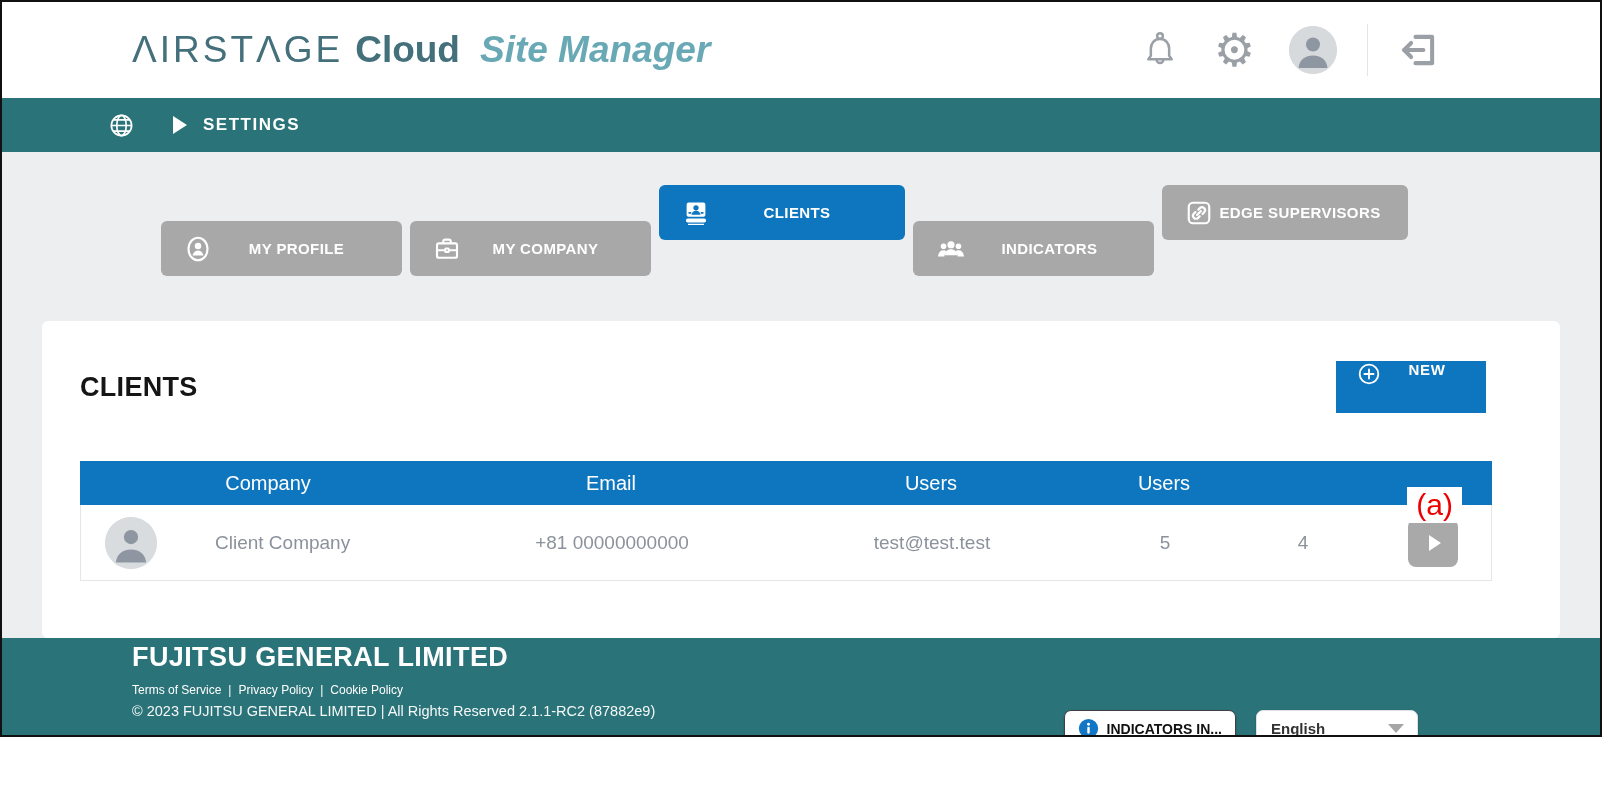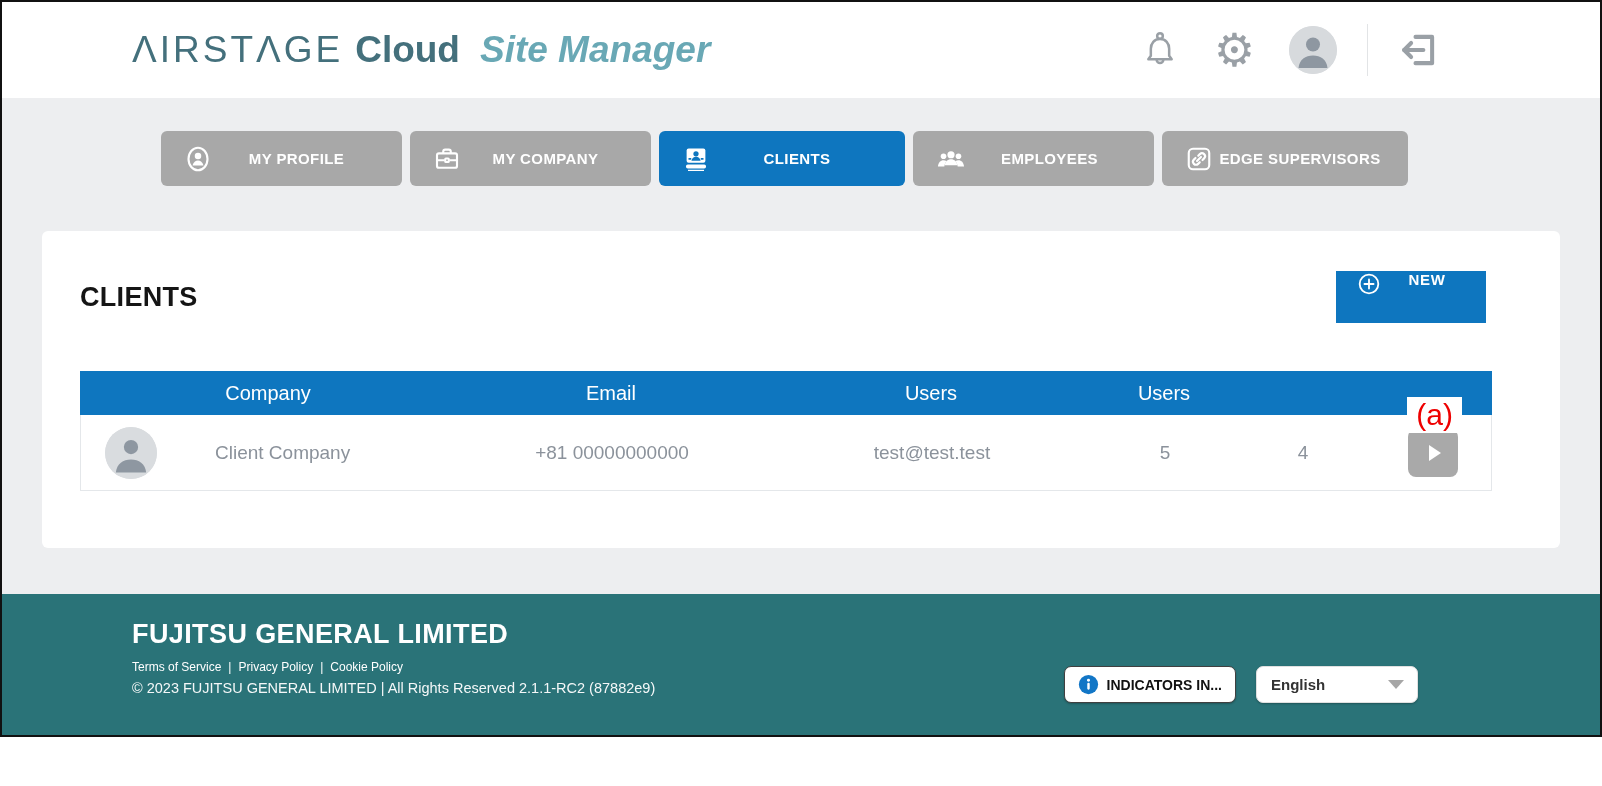--- a/index.html
+++ b/index.html
@@ -40,21 +40,21 @@
   .crumb-label { color:#fff; font-size:17px; font-weight:700; letter-spacing:1.5px; }
 
   
   .content { flex:1 1 auto; background:#edeef0; position:relative; }
 
   .tabs { display:flex; gap:8px; margin:33px 0 0 159px; }
   .tab {
     height:55px; border-radius:6px; background:#a8a8a8; color:#fff;
     display:flex; align-items:center; cursor:pointer; padding:0 10px 0 22px;
   }
-  .tab.w1 { width:241px; } .tab.w2 { width:246px; }
+  .tab.w1 { width:241px;margin-top:36px; } .tab.w2 { width:246px; }
   .tab.active { background:#0e76bf; }
   .tab .tab-ic { flex:0 0 auto; display:flex; }
   .tab .tab-label { flex:1 1 auto; text-align:center; font-size:15px; font-weight:700; letter-spacing:.4px; padding-right:12px; }
 
   .card {
     background:#fff; border-radius:6px; margin:45px 40px 0 40px; height:317px; position:relative;
   }
   .card-head { display:flex; justify-content:space-between; align-items:center; padding:40px 74px 0 38px; }
   .card-title { font-size:27px; font-weight:800; color:#151515; letter-spacing:.3px; }
   .new-btn {
@@ -86,21 +86,21 @@
   .row-btn .tri-r {
     width:0; height:0; border-top:8px solid transparent; border-bottom:8px solid transparent;
     border-left:12px solid #ffffff; margin-left:3px;
   }
   .annot {
     position:absolute; top:26px; right:30px; z-index:3;
     background:#ffffff; color:#ee0000; font-size:30px; line-height:36px; padding:0 9px;
   }
 
   
-  .footer { height:141px; background:#2a7378; flex:0 0 auto; position:relative; color:#fff; padding:25px 0 0 130px; }
+  .footer { height:141px; background:#2a7378; flex:0 0 auto; position:relative; color:#fff; padding:4px 0 0 130px; }
   .f-company { font-size:27px; font-weight:700; letter-spacing:.4px; }
   .f-links { margin-top:10px; font-size:12px; }
   .f-links a { color:#fff; text-decoration:none; cursor:pointer; }
   .f-sep { margin:0 7px; }
   .f-copy { margin-top:6px; font-size:14.5px; opacity:.95; }
   .f-right { position:absolute; right:182px; bottom:32px; display:flex; align-items:center; gap:20px; }
   .ind-btn {
     height:37px; border-radius:7px; background:#fff; border:1px solid #404040; cursor:pointer;
     display:flex; align-items:center; gap:8px; padding:0 13px;
     font-size:14px; font-weight:800; color:#111; box-shadow:0 1px 2px rgba(0,0,0,.25);
@@ -148,20 +148,31 @@
       <span class="ic">
         <svg width="42" height="42" viewBox="0 0 24 24" fill="none" stroke="#9aa0a6" stroke-width="2.3" stroke-linecap="round" stroke-linejoin="round">
           <path d="M10 4.5h9.5v15H10"></path>
           <path d="M14.5 12H3.5"></path>
           <path d="M7.5 8l-4 4 4 4"></path>
         </svg>
       </span>
     </div>
   </header>
 
+  <nav class="crumb">
+    <span style="display:flex;">
+      <svg width="27" height="27" viewBox="0 0 24 24" fill="none" stroke="#ffffff" stroke-width="1.5">
+        <circle cx="12" cy="12" r="9"></circle>
+        <ellipse cx="12" cy="12" rx="4.2" ry="9"></ellipse>
+        <path d="M3 12h18M4.6 7h14.8M4.6 17h14.8"></path>
+      </svg>
+    </span>
+    <span class="tri"></span>
+    <span class="crumb-label">SETTINGS</span>
+  </nav>
 
   <main class="content">
 
     <div class="tabs">
       <div class="tab w1">
         <span class="tab-ic">
           <svg width="30" height="30" viewBox="0 0 24 24">
             <ellipse cx="12" cy="12" rx="7.6" ry="9" fill="none" stroke="#fff" stroke-width="1.7"></ellipse>
             <circle cx="12" cy="9.6" r="2.6" fill="#fff"></circle>
             <path d="M7.6 17.2c.8-2.7 2.4-4 4.4-4s3.6 1.3 4.4 4z" fill="#fff"></path>
@@ -197,21 +208,21 @@
         <span class="tab-ic">
           <svg width="32" height="32" viewBox="0 0 24 24" fill="#fff">
             <circle cx="6.4" cy="9.9" r="2.1"></circle>
             <circle cx="17.6" cy="9.9" r="2.1"></circle>
             <circle cx="12" cy="8.8" r="2.7"></circle>
             <path d="M12 12.1c2.6 0 4.3 1.6 4.8 4.6H7.2c.5-3 2.2-4.6 4.8-4.6z"></path>
             <path d="M6.4 12.9c.9 0 1.7.3 2.3.8-.9 1-1.5 2.3-1.7 3.9H2.2c.4-3.1 1.9-4.7 4.2-4.7z"></path>
             <path d="M17.6 12.9c2.3 0 3.8 1.6 4.2 4.7H17c-.2-1.6-.8-2.9-1.7-3.9.6-.5 1.4-.8 2.3-.8z"></path>
           </svg>
         </span>
-        <span class="tab-label">EMPLOYEES</span>
+        <span class="tab-label">INDICATORS</span>
       </div>
       <div class="tab w2">
         <span class="tab-ic">
           <svg width="30" height="30" viewBox="0 0 24 24" fill="none" stroke="#fff" stroke-width="1.7" stroke-linecap="round" stroke-linejoin="round">
             <rect x="3.8" y="3.8" width="16.4" height="16.4" rx="3.4"></rect>
             <path d="M10.4 13.6l3.2-3.2"></path>
             <path d="M9.2 11.2l-1.3 1.3a2.4 2.4 0 0 0 3.4 3.4l1.3-1.3"></path>
             <path d="M14.8 12.8l1.3-1.3a2.4 2.4 0 0 0-3.4-3.4l-1.3 1.3"></path>
           </svg>
         </span>

